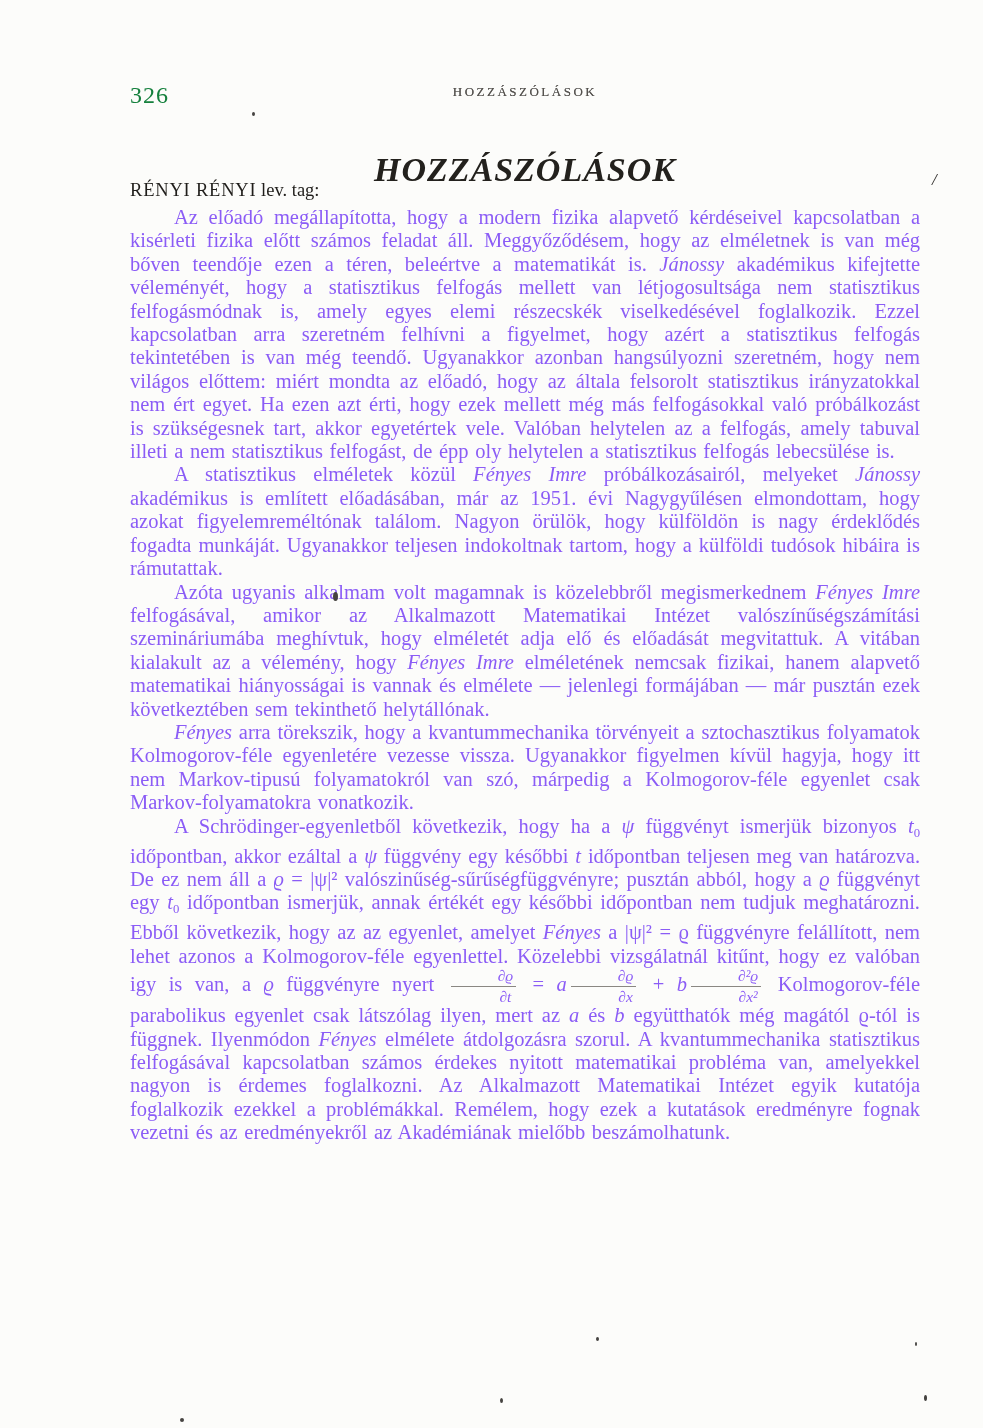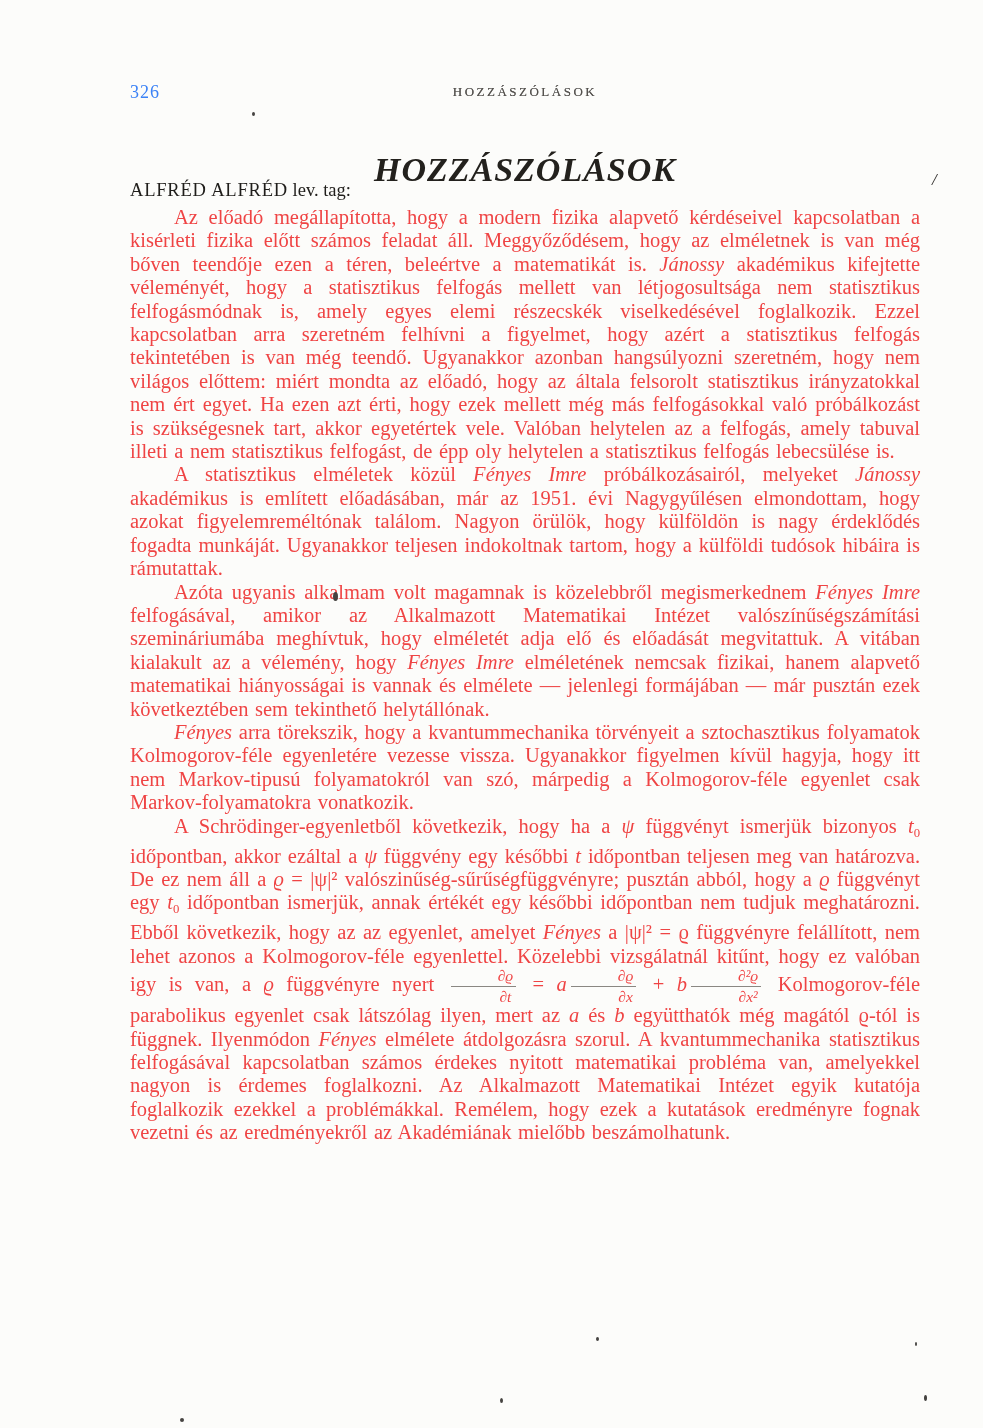--- a/index.html
+++ b/index.html
@@ -8,21 +8,21 @@
     background: #fcfcfa;
     position: relative;
     overflow: hidden;
     font-family: "Liberation Serif", "DejaVu Serif", serif;
     color: #201e1b;
   }
   .page { position: absolute; inset: 0; }
 
   .page-number {
     position: absolute; left: 130px; top: 82px;
-    font-size: 18px; color: #3b82f6; letter-spacing: 1px;
+    font-size: 24px; color: #15803d; letter-spacing: 1px;
   }
   .running-header {
     position: absolute; left: 130px; top: 84px; width: 790px;
     text-align: center;
     font-size: 13px; letter-spacing: 2.5px;
     color: #55524e;
     text-shadow: 0 0 0.6px #777;
   }
   .doc-title {
     position: absolute; left: 130px; top: 128px; width: 790px;
@@ -44,21 +44,21 @@
   .doc-body {
     position: absolute; left: 130px; top: 206px; width: 790px;
   }
   .doc-body p.para {
     margin: 0; padding: 0;
     font-size: 20.5px;
     line-height: 23.4px;
     text-align: justify;
     text-indent: 44px;
     word-spacing: 1.5px;
-    color: #ef4444;
+    color: #8b5cf6;
     font-family: Liberation Serif, serif;
   }
   .it { font-style: italic; }
   .subs { font-size: 0.62em; vertical-align: -0.28em; }
 
   .frac {
     display: inline-block; vertical-align: middle;
     text-align: center; font-style: italic;
     line-height: 1; margin: 0 4px;
   }
@@ -77,21 +77,21 @@
 
 <div class="page">
 
   <div class="page-number">326</div>
 
   <div class="running-header">HOZZÁSZÓLÁSOK</div>
 
   <h1 class="doc-title">HOZZÁSZÓLÁSOK</h1>
 
   <div class="speaker">
-    <span class="name">ALFRÉD ALFRÉD</span>
+    <span class="name">RÉNYI RÉNYI</span>
     <span class="role">lev. tag:</span>
   </div>
 
   <div class="pen-mark">/</div>
 
   <main class="doc-body">
       <p class="para"><span>Az előadó megállapította, hogy a modern fizika alapvető kérdéseivel kapcsolatban a kisérleti fizika előtt számos feladat áll. Meggyőződésem, hogy az elméletnek is van még bőven teendője ezen a téren, beleértve a matematikát is. </span><span class="it">Jánossy</span><span> akadémikus kifejtette véleményét, hogy a statisztikus felfogás mellett van létjogosultsága nem statisztikus felfogásmódnak is, amely egyes elemi részecskék viselkedésével foglalkozik. Ezzel kapcsolatban arra szeretném felhívni a figyelmet, hogy azért a statisztikus felfogás tekintetében is van még teendő. Ugyanakkor azonban hangsúlyozni szeretném, hogy nem világos előttem: miért mondta az előadó, hogy az általa felsorolt statisztikus irányzatokkal nem ért egyet. Ha ezen azt érti, hogy ezek mellett még más felfogásokkal való próbálkozást is szükségesnek tart, akkor egyetértek vele. Valóban helytelen az a felfogás, amely tabuval illeti a nem statisztikus felfogást, de épp oly helytelen a statisztikus felfogás lebecsülése is.</span></p>
       <p class="para"><span>A statisztikus elméletek közül </span><span class="it">Fényes Imre</span><span> próbálkozásairól, melyeket </span><span class="it">Jánossy</span><span> akadémikus is említett előadásában, már az 1951. évi Nagygyűlésen elmondottam, hogy azokat figyelemreméltónak találom. Nagyon örülök, hogy külföldön is nagy érdeklődés fogadta munkáját. Ugyanakkor teljesen indokoltnak tartom, hogy a külföldi tudósok hibáira is rámutattak.</span></p>
       <p class="para"><span>Azóta ugyanis alkalmam volt magamnak is közelebbről megismerkednem </span><span class="it">Fényes Imre</span><span> felfogásával, amikor az Alkalmazott Matematikai Intézet valószínűségszámítási szemináriumába meghívtuk, hogy elméletét adja elő és előadását megvitattuk. A vitában kialakult az a vélemény, hogy </span><span class="it">Fényes Imre</span><span> elméletének nemcsak fizikai, hanem alapvető matematikai hiányosságai is vannak és elmélete — jelenlegi formájában — már pusztán ezek következtében sem tekinthető helytállónak.</span></p>
       <p class="para"><span class="it">Fényes</span><span> arra törekszik, hogy a kvantummechanika törvényeit a sztochasztikus folyamatok Kolmogorov-féle egyenletére vezesse vissza. Ugyanakkor figyelmen kívül hagyja, hogy itt nem Markov-tipusú folyamatokról van szó, márpedig a Kolmogorov-féle egyenlet csak Markov-folyamatokra vonatkozik.</span></p>

